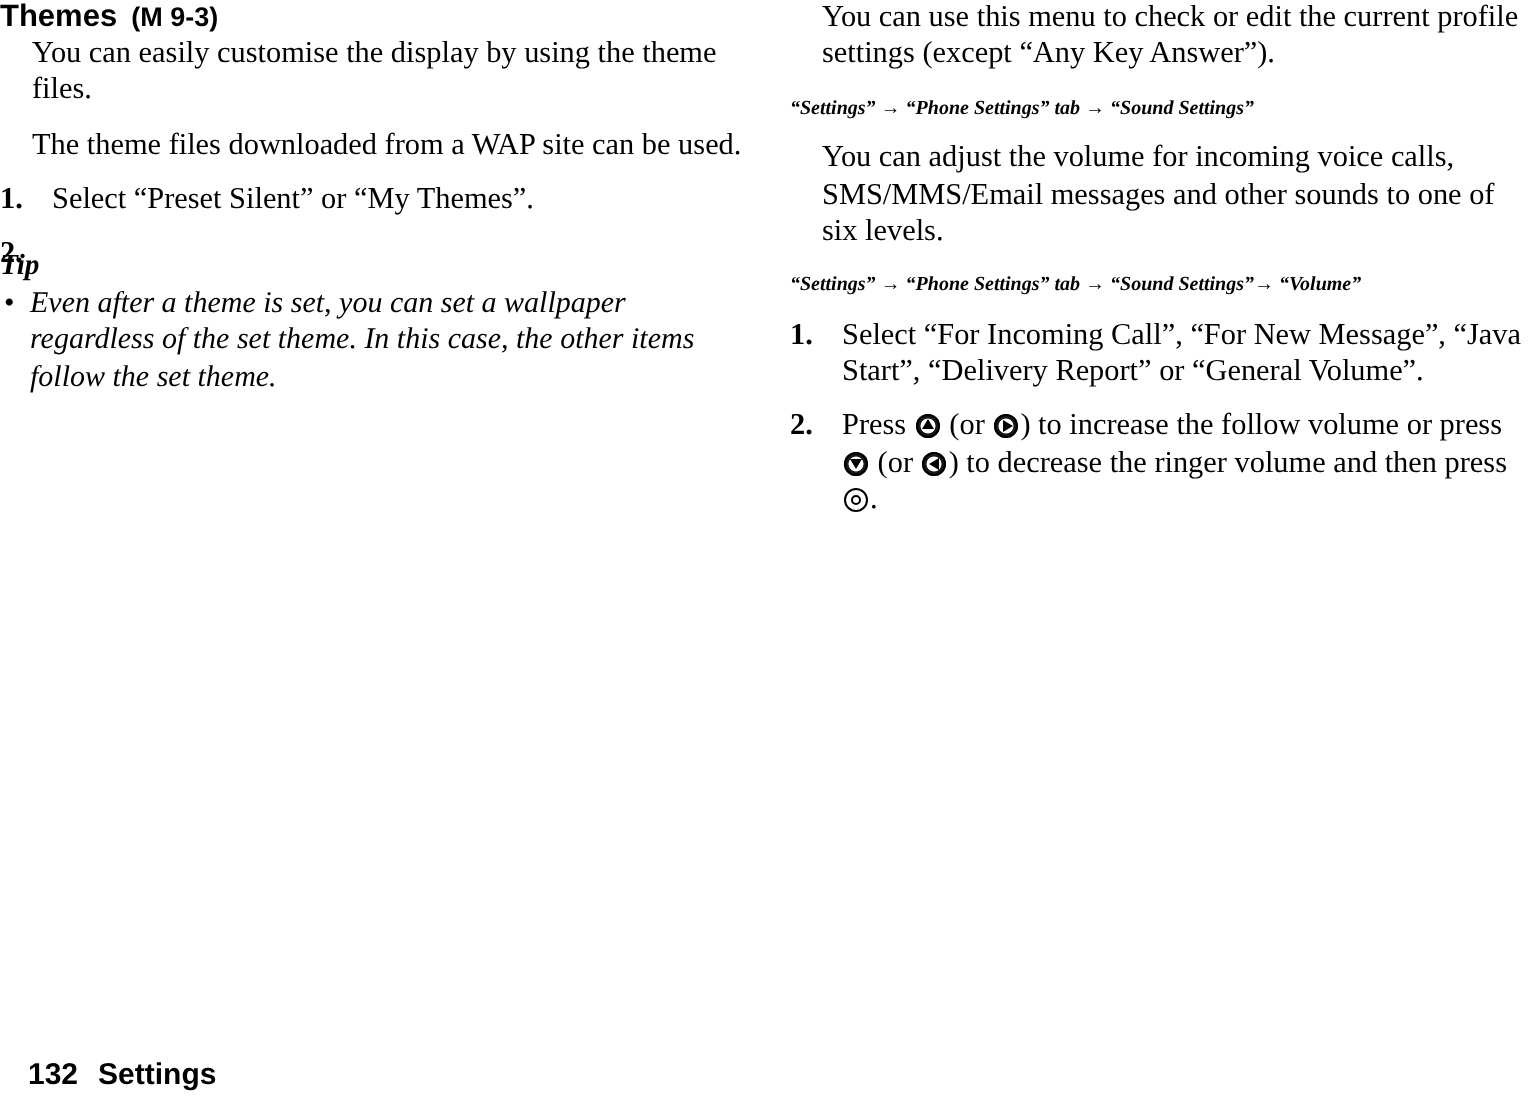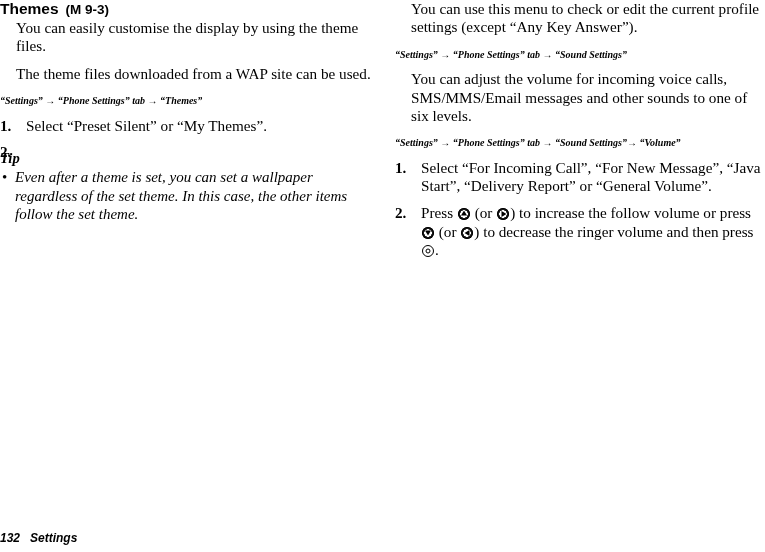--- a/index.html
+++ b/index.html
@@ -190,48 +190,46 @@
     height: 5px;
     border: 1.2px solid #000;
     border-radius: 50%;
     transform: translate(-50%, -50%);
     box-sizing: border-box;
   }
 
   
   .footer {
     position: absolute;
-    left: 0;
+    left: 14px;
     bottom: 6px;
     font-family: "Liberation Sans", "DejaVu Sans", sans-serif;
     font-weight: bold;
-    font-size: 12px;
+    font-size: 15px;
     line-height: 16px;
     white-space: nowrap;
-    font-style: italic;
   }
   .footer .pageno { margin-right: 10px; }
 </style>
 </head>
 <body>
 
 <div class="page">
   <div class="columns">
 
     <div class="col col-left">
 
       <h2 class="sec-head">
         <span>Themes</span><span class="mcode">(M 9-3)</span>
       </h2>
 
       <p class="para">You can easily customise the display by using the theme files.</p>
 
       <p class="para">The theme files downloaded from a WAP site can be used.</p>
 
-      <p class="navpath">“Settings” → “Phone Settings” tab → “Themes”</p>
 
       <ol class="steps">
         <li>
           <span class="num">1.</span>
           <span>Select “Preset Silent” or “My Themes”.</span>
         </li>
         <li>
           <span class="num">2.</span>
         </li>
       </ol>

